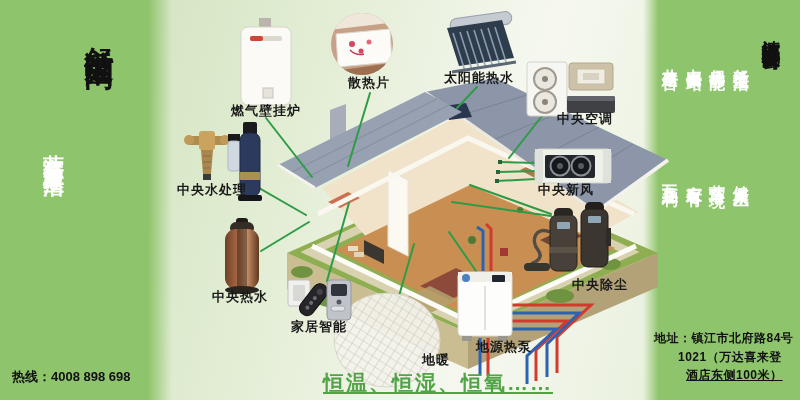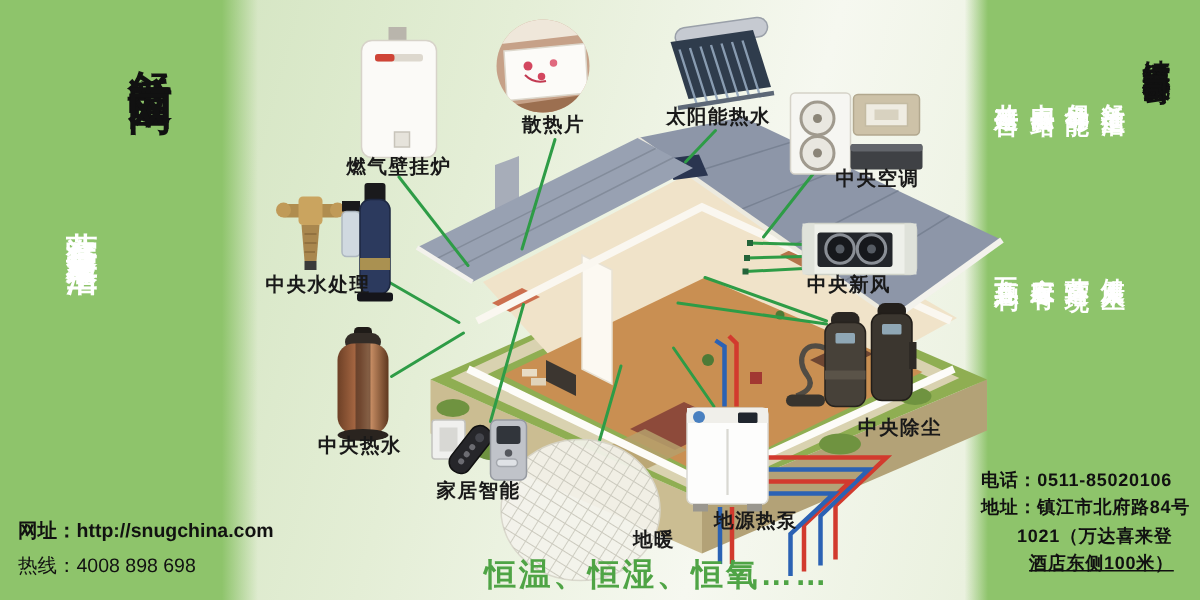--- a/index.html
+++ b/index.html
@@ -9,23 +9,23 @@
   .panel{position:absolute;top:0;height:400px;}
   #left-panel{left:0;width:172px;background:linear-gradient(to right,#8ec46b 0%,#8ec46b 86%,rgba(142,196,107,0) 100%);}
   #right-panel{left:643px;width:157px;background:linear-gradient(to left,#8ec46b 0%,#8ec46b 90%,rgba(142,196,107,0) 100%);}
   .vtext{position:absolute;writing-mode:vertical-rl;text-orientation:upright;white-space:nowrap;line-height:1;}
   #brand-title{left:99px;top:23px;transform:translateX(-50%);font-size:30px;font-weight:bold;color:#111;letter-spacing:4px;}
   #brand-slogan{left:54px;top:138px;transform:translateX(-50%);font-size:21px;font-weight:bold;color:#ffffff;letter-spacing:3px;}
   #company-name{left:771px;top:26px;transform:translateX(-50%);font-size:18px;font-weight:bold;color:#111;letter-spacing:1px;}
   .slogan-col{font-size:16px;font-weight:bold;color:#ffffff;letter-spacing:2px;}
   .hline{position:absolute;white-space:nowrap;color:#111;}
   #website-line{left:12px;top:345px;font-size:13px;font-weight:bold;}
-  #hotline-line{left:12px;top:368px;font-size:13px;font-weight:normal;}
+  #hotline-line{left:12px;top:368px;font-size:13px;font-weight:bold;}
   .contact-line{font-size:12px;font-weight:bold;letter-spacing:.5px;z-index:6;}
-  #tagline{position:absolute;left:323px;top:369px;font-size:21px;font-weight:bold;color:#4fa445;letter-spacing:2px;z-index:3;white-space:nowrap;}
+  #tagline{position:absolute;left:323px;top:369px;font-size:21px;font-weight:bold;color:#4fa445;letter-spacing:2px;z-index:3;white-space:nowrap;text-decoration:underline;}
   .product-label{position:absolute;transform:translate(-50%,-50%);font-size:13px;font-weight:bold;color:#191919;white-space:nowrap;z-index:3;letter-spacing:1px;}
   #scene{position:absolute;left:0;top:0;z-index:2;}
   #watermark{position:absolute;left:598px;top:336px;z-index:4;color:rgba(255,255,255,.5);
     font-weight:bold;font-size:35px;letter-spacing:1px;white-space:nowrap;}
   #watermark .tld{font-size:13px;letter-spacing:0;}
 </style>
 </head>
 <body>
 
 <div id="poster">
@@ -241,34 +241,32 @@
       <rect x="492" y="275" width="13" height="7" rx="1" fill="#20262e"></rect>
       <circle cx="466" cy="278" r="4" fill="#2b6cb8" opacity="0.85"></circle>
       <path d="M485,286 V330" stroke="#d9d8d2" stroke-width="1.5"></path>
       <rect x="462" y="336" width="10" height="5" fill="#9a978f"></rect>
       <rect x="498" y="336" width="10" height="5" fill="#9a978f"></rect>
     </g>
   </svg>
 
   <div id="brand-title" class="vtext">舒适中国网</div>
   <div id="brand-slogan" class="vtext">营造舒适家居生活</div>
-  <div id="website-line" class="hline">网址：http://snugchina.com</div>
   <div id="hotline-line" class="hline">热线：4008 898 698</div>
 
   <div id="company-name" class="vtext">镇江市地源环境科技有限公司</div>
   <div class="vtext slogan-col" style="left:741px;top:56px;transform:translateX(-50%);">舒适生活</div>
   <div class="vtext slogan-col" style="left:717px;top:56px;transform:translateX(-50%);">倡导节能</div>
   <div class="vtext slogan-col" style="left:694px;top:56px;transform:translateX(-50%);">点击网站</div>
   <div class="vtext slogan-col" style="left:670px;top:56px;transform:translateX(-50%);">共建平台</div>
   <div class="vtext slogan-col" style="left:741px;top:172px;transform:translateX(-50%);">健康人生</div>
   <div class="vtext slogan-col" style="left:717px;top:172px;transform:translateX(-50%);">营造环境</div>
   <div class="vtext slogan-col" style="left:694px;top:172px;transform:translateX(-50%);">应有尽有</div>
   <div class="vtext slogan-col" style="left:670px;top:172px;transform:translateX(-50%);">互惠互利</div>
 
-  <div class="hline contact-line" style="left:654px;top:312px;">电话：0511-85020106</div>
   <div class="hline contact-line" style="left:654px;top:330px;">地址：镇江市北府路84号</div>
   <div class="hline contact-line" style="left:678px;top:349px;">1021（万达喜来登</div>
   <div class="hline contact-line" style="left:686px;top:367px;text-decoration:underline;">酒店东侧100米）</div>
 
   <div class="product-label" style="left:266px;top:111px;">燃气壁挂炉</div>
   <div class="product-label" style="left:369px;top:83px;">散热片</div>
   <div class="product-label" style="left:479px;top:78px;">太阳能热水</div>
   <div class="product-label" style="left:585px;top:119px;">中央空调</div>
   <div class="product-label" style="left:212px;top:190px;">中央水处理</div>
   <div class="product-label" style="left:566px;top:190px;">中央新风</div>

